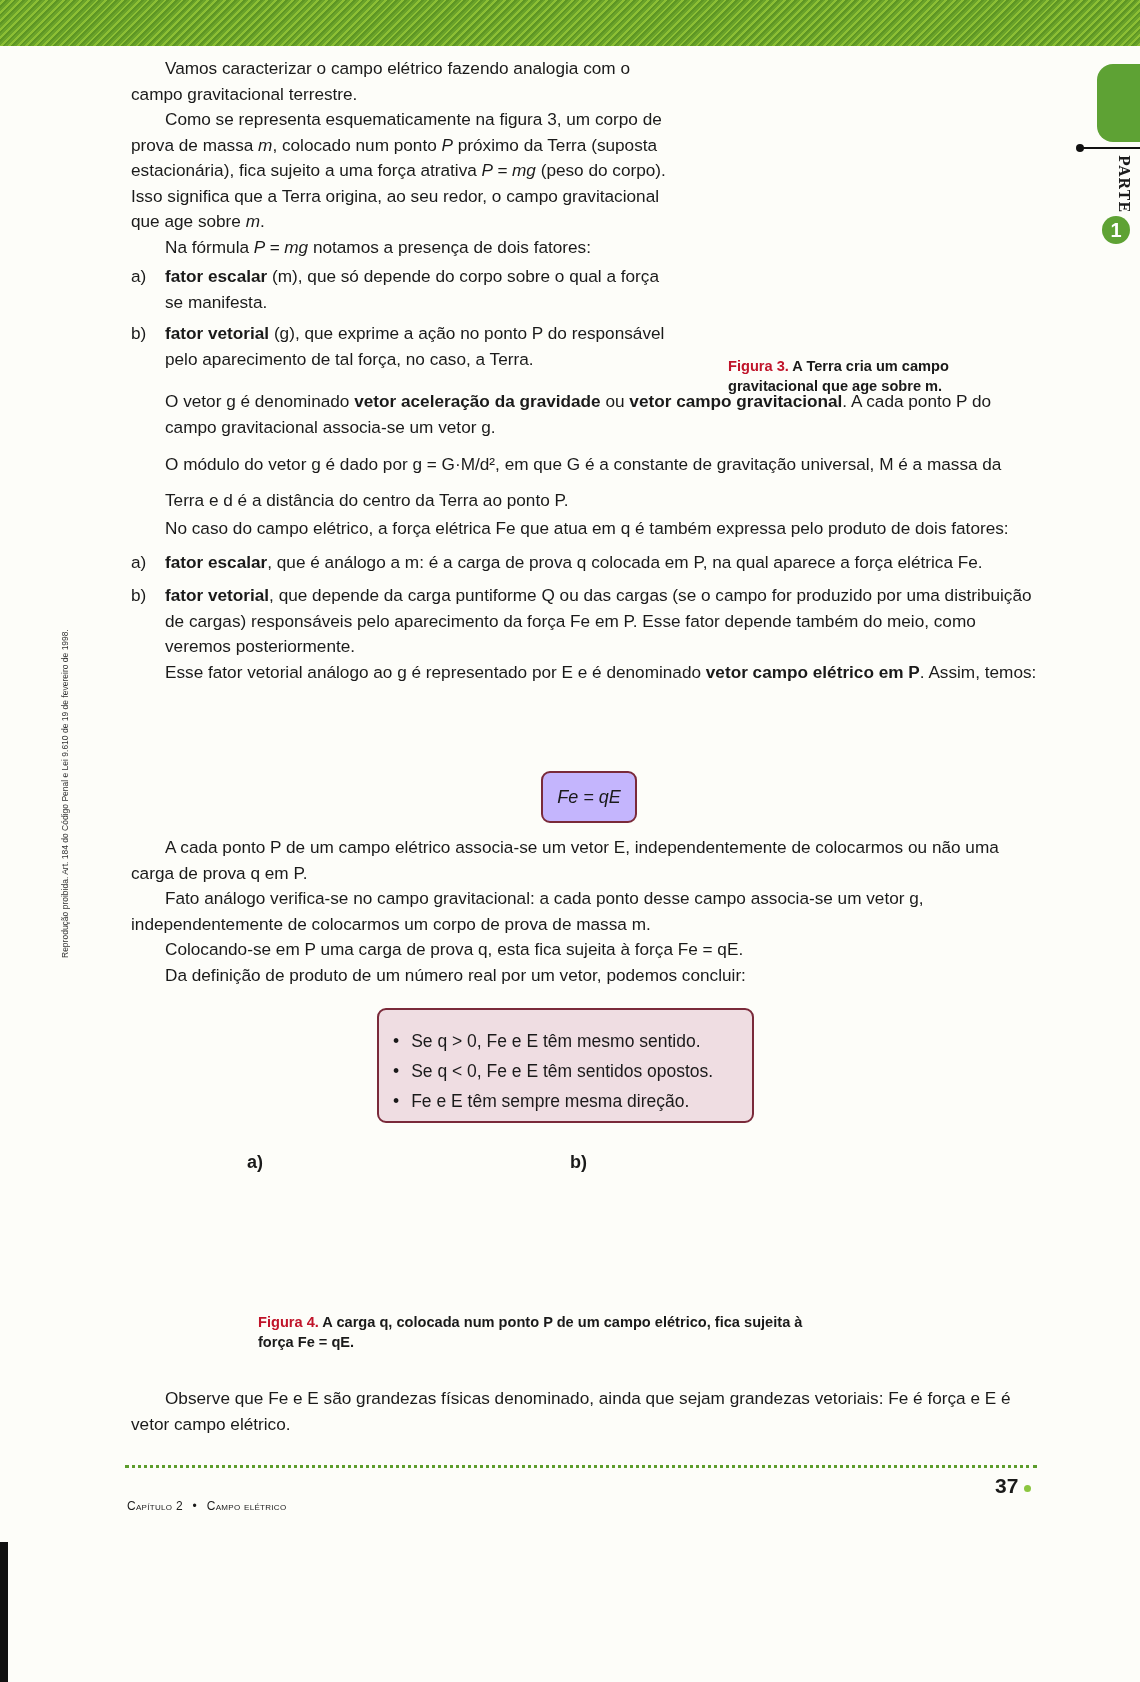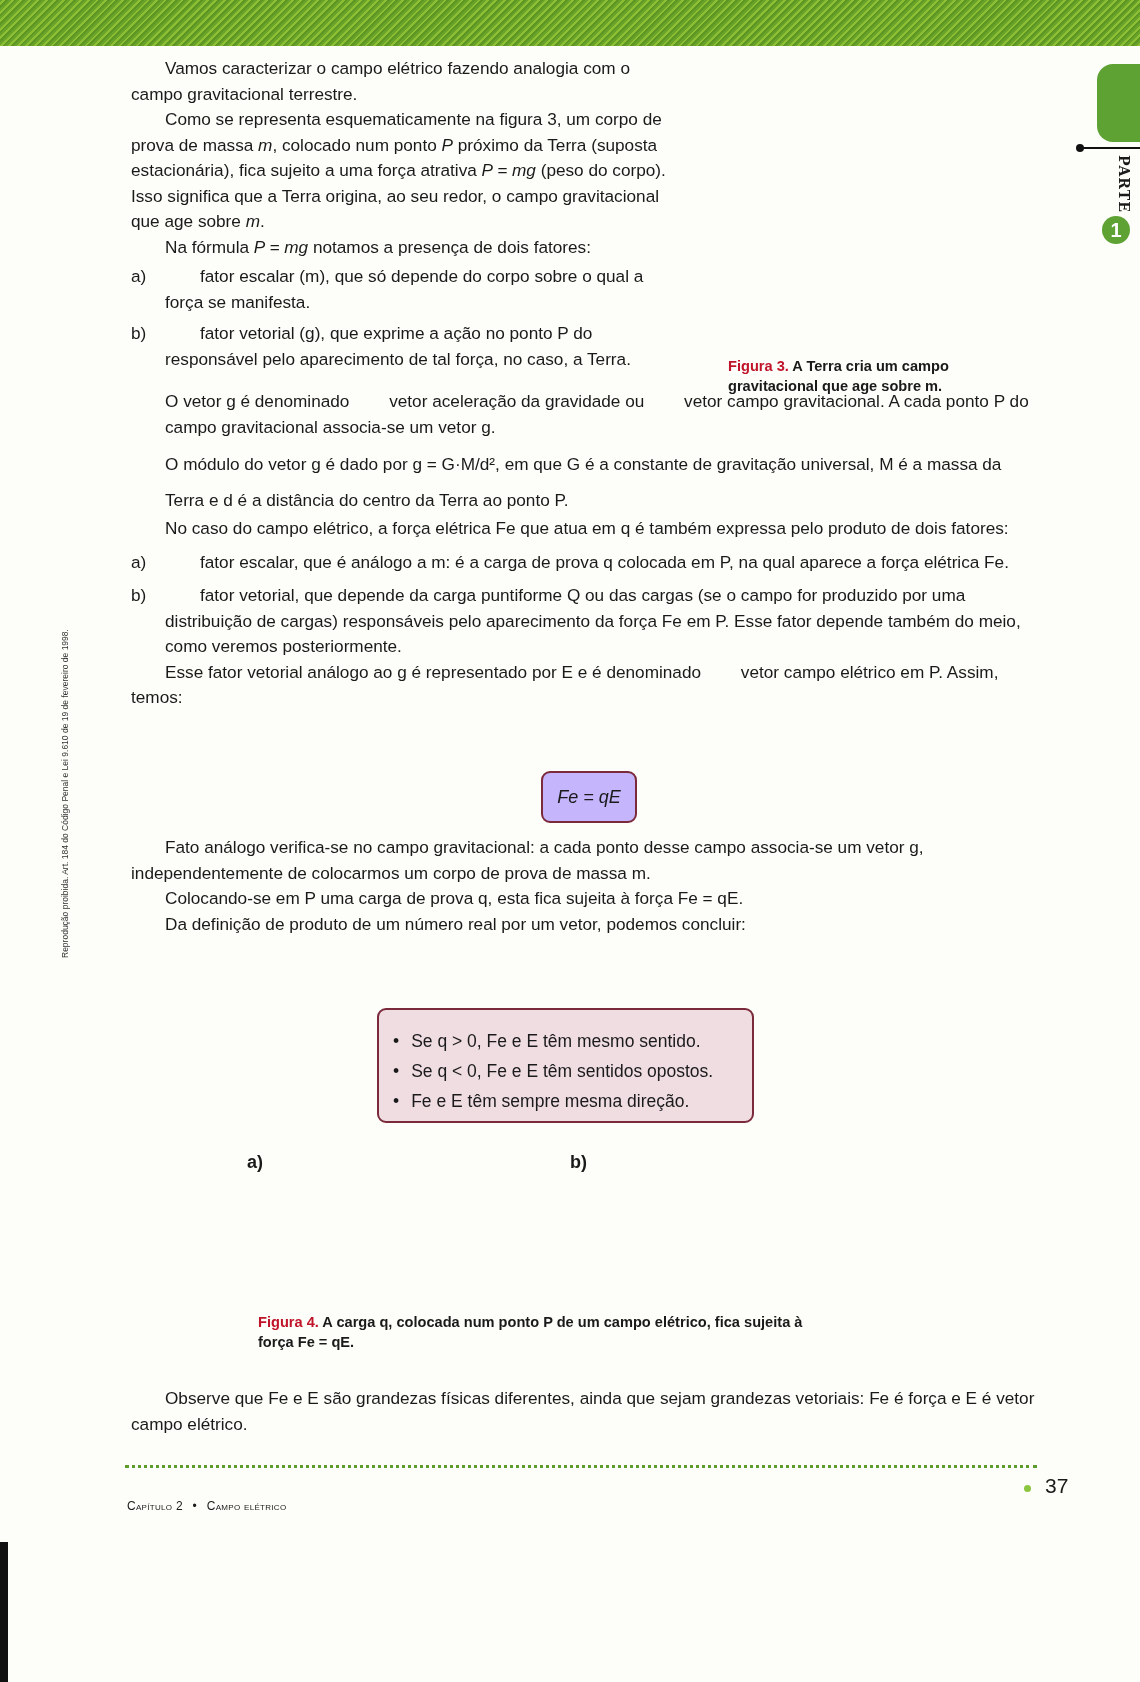--- a/index.html
+++ b/index.html
@@ -2,34 +2,34 @@
 <html><head>
 <meta charset="utf-8">
 <style>
   html,body{margin:0;padding:0;}
   body{width:1140px;height:1682px;position:relative;overflow:hidden;background:#fdfdf9;font-family:"Liberation Sans","DejaVu Sans",sans-serif;color:#1a1a1a;}
   .topband{position:absolute;left:0;top:0;width:1140px;height:46px;background:repeating-linear-gradient(135deg,#6aa32a 0 2px,#8cbf34 2px 4px,#5e9624 4px 6px);}
   .bottom-black{position:absolute;left:0;top:1542px;width:8px;height:140px;background:#111;}
   .text{position:absolute;font-size:17.2px;line-height:25.5px;}
   .p{margin:0;}
   .ind{text-indent:34px;}
-  b{font-weight:normal;margin-left:35px;}
+  b{font-weight:bold;}
   i{font-style:italic;}
   .item{display:flex;}
   .item .lbl{width:34px;flex:none;}
   .item .body{flex:1;}
   .formula-box{position:absolute;left:541px;top:771px;width:92px;height:48px;border:2px solid #7a2a3a;border-radius:9px;background:#c4b5fd;display:flex;align-items:center;justify-content:center;font-size:18px;font-style:italic;}
   .concl-box{position:absolute;left:377px;top:1008px;width:377px;height:115px;border:2px solid #7a2a3a;border-radius:9px;background:#efdde2;padding:16px 14px;box-sizing:border-box;font-size:17.5px;line-height:30px;}
   .concl-box div::before{content:"•";margin-right:12px;}
   .fig-caption{position:absolute;font-size:14.6px;font-weight:bold;line-height:20px;}
   .fig-caption .fig-label{color:#c0142a;text-align:center;}
   .side-rot{position:absolute;left:60px;top:958px;transform:rotate(-90deg);transform-origin:0 0;font-size:8.5px;color:#333;white-space:nowrap;}
   .footer-line{position:absolute;left:125px;top:1465px;width:912px;border-top:3px dotted #5c9c2c;}
   .footer-left{position:absolute;left:127px;top:1476px;font-size:12px;letter-spacing:0.3px;font-variant:small-caps;margin-top:23px;}
-  .footer-num{position:absolute;left:1045px;top:1474px;font-size:21px;font-weight:normal;}
+  .footer-num{position:absolute;left:995px;top:1474px;font-size:21px;font-weight:bold;}
   .footer-dot{position:absolute;left:1024px;top:1485px;width:7px;height:7px;border-radius:50%;background:#8cc640;}
   .parte-tab{position:absolute;left:1097px;top:64px;width:43px;height:78px;background:#5ea234;border-radius:16px 0 0 16px;}
   .parte-line{position:absolute;left:1079px;top:147px;width:61px;height:2px;background:#111;}
   .parte-dot{position:absolute;left:1076px;top:144px;width:8px;height:8px;border-radius:50%;background:#111;}
   .parte-text{position:absolute;left:1116px;top:155px;writing-mode:vertical-rl;font-family:"DejaVu Serif",serif;font-weight:bold;font-size:14px;letter-spacing:1px;}
   .parte-num{position:absolute;left:1102px;top:216px;width:28px;height:28px;border-radius:50%;background:#5ea234;color:#fff;font-weight:bold;font-size:20px;display:flex;align-items:center;justify-content:center;}
   svg{position:absolute;overflow:visible;}
 </style>
 </head>
 <body>
@@ -81,20 +81,21 @@
     <span class="body"><b>fator vetorial</b><span>, que depende da carga puntiforme Q ou das cargas (se o campo for produzido por uma distribuição de cargas) responsáveis pelo aparecimento da força Fe em P. Esse fator depende também do meio, como veremos posteriormente.</span></span>
   </div>
   <p class="p ind">
     <span>Esse fator vetorial análogo ao g é representado por E e é denominado </span><b>vetor campo elétrico em P</b><span>. Assim, temos:</span>
   </p>
 </div>
 
 <div class="formula-box">Fe = qE</div>
 
 <div class="text" style="left:131px;top:835px;width:908px;">
+  <p class="p ind">A cada ponto P de um campo elétrico associa-se um vetor E, independentemente de colocarmos ou não uma carga de prova q em P.</p>
   <p class="p ind">Fato análogo verifica-se no campo gravitacional: a cada ponto desse campo associa-se um vetor g, independentemente de colocarmos um corpo de prova de massa m.</p>
   <p class="p ind">Colocando-se em P uma carga de prova q, esta fica sujeita à força Fe = qE.</p>
   <p class="p ind">Da definição de produto de um número real por um vetor, podemos concluir:</p>
 </div>
 
 <div class="concl-box">
   <div>Se q &gt; 0, Fe e E têm mesmo sentido.</div>
   <div>Se q &lt; 0, Fe e E têm sentidos opostos.</div>
   <div>Fe e E têm sempre mesma direção.</div>
 </div>
@@ -169,21 +170,21 @@
   <text x="674" y="1262" font-size="13" font-style="italic" font-family="Liberation Serif, serif">q &lt; 0</text>
   <text x="623" y="1240" font-size="13" font-style="italic" font-family="Liberation Serif, serif">Fe</text>
   <text x="763" y="1213" font-size="13" font-style="italic" font-family="Liberation Serif, serif">E</text>
 </svg>
 
 <div class="fig-caption" style="left:258px;top:1312px;width:560px;">
   <span class="fig-label">Figura 4.</span><span> A carga q, colocada num ponto P de um campo elétrico, fica sujeita à força Fe = qE.</span>
 </div>
 
 <div class="text" style="left:131px;top:1386px;width:908px;">
-  <p class="p ind">Observe que Fe e E são grandezas físicas diferentes, ainda que sejam grandezas vetoriais: Fe é força e E é vetor campo elétrico.</p>
+  <p class="p ind">Observe que Fe e E são grandezas físicas denominado, ainda que sejam grandezas vetoriais: Fe é força e E é vetor campo elétrico.</p>
 </div>
 
 <div class="footer-line"></div>
 <div class="footer-left">
   <span>Capítulo 2</span> <span style="margin:0 6px;">•</span> <span>Campo elétrico</span>
 </div>
 <div class="footer-num">37</div>
 <div class="footer-dot"></div>
 
 </body></html>

